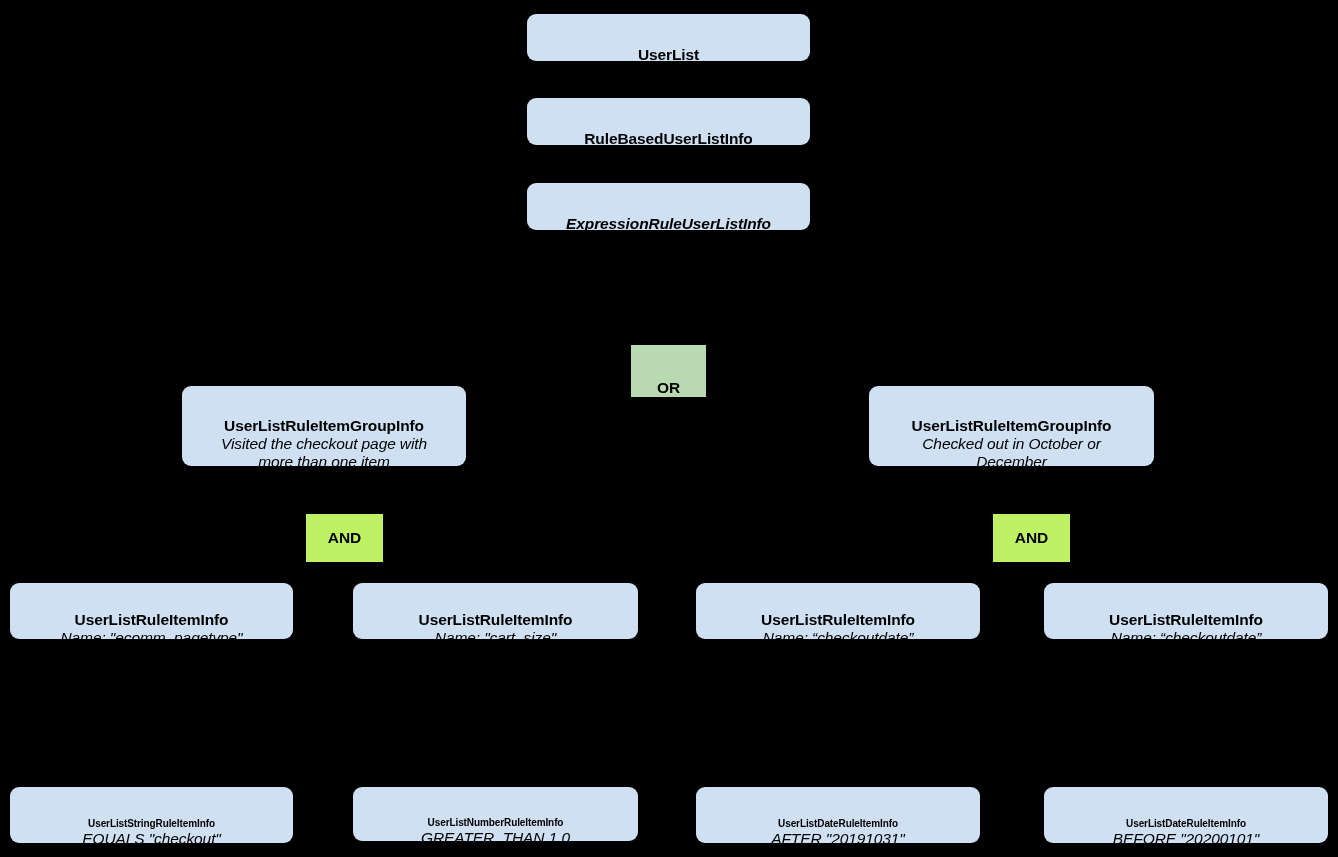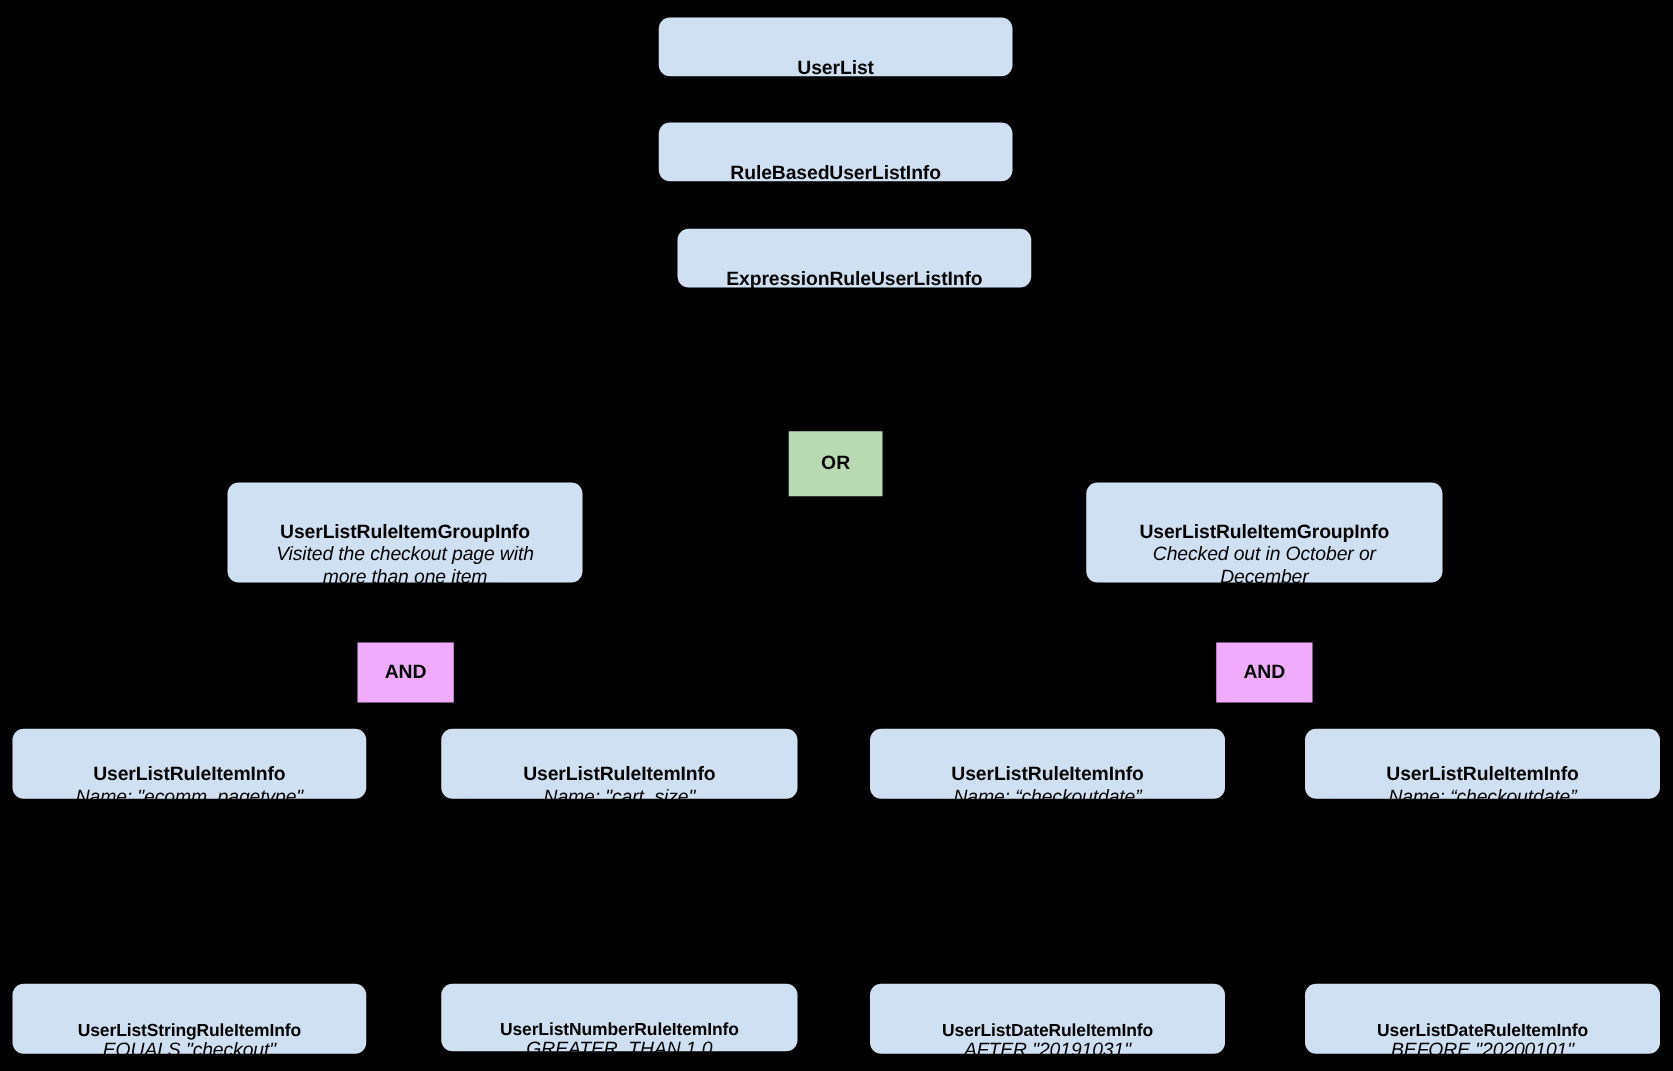--- a/index.html
+++ b/index.html
@@ -28,30 +28,30 @@
     color: #000000;
     line-height: 1.18;
   }
   .node.rounded {
     background: #cfe0f2;
     border-radius: 9px;
   }
   .node.op {
     border-radius: 0;
   }
-  .node.op.or  { background: #b9d9b2; }
-  .node.op.and { background: #f0abfc; }
+  .node.op.or  { background: #b9d9b2; justify-content: flex-end; }
+  .node.op.and { background: #bef264; margin-left: 20px; }
   .title {
     font-weight: bold;
     font-size: 15.5px;
     letter-spacing: -0.1px;
     white-space: nowrap;
     margin-top: 36px;
   }
-  .title.sm { font-size: 14px; }
+  .title.sm { font-size: 10px; }
   .subtitle {
     font-style: italic;
     font-size: 15.5px;
     letter-spacing: -0.1px;
   }
   .op-label {
     font-weight: bold;
     font-size: 15.5px;
   }
   .edges {
@@ -108,21 +108,21 @@
   </svg>
 
   <div class="node rounded" style="left:527px; top:14px; width:283px; height:47px;">
     <div class="title">UserList</div>
   </div>
 
   <div class="node rounded" style="left:527px; top:98px; width:283px; height:47px;">
     <div class="title">RuleBasedUserListInfo</div>
   </div>
 
-  <div class="node rounded" style="left:542px; top:183px; width:283px; height:47px;">
+  <div class="node rounded" style="left:527px; top:183px; width:283px; height:47px;font-style:italic;">
     <div class="title">ExpressionRuleUserListInfo</div>
   </div>
 
 
   <div class="node op or" style="left:631px; top:345px; width:75px; height:52px;">
     <div class="op-label">OR</div>
   </div>
 
   <div class="node rounded" style="left:182px; top:386px; width:284px; height:80px;">
     <div class="title">UserListRuleItemGroupInfo</div>

